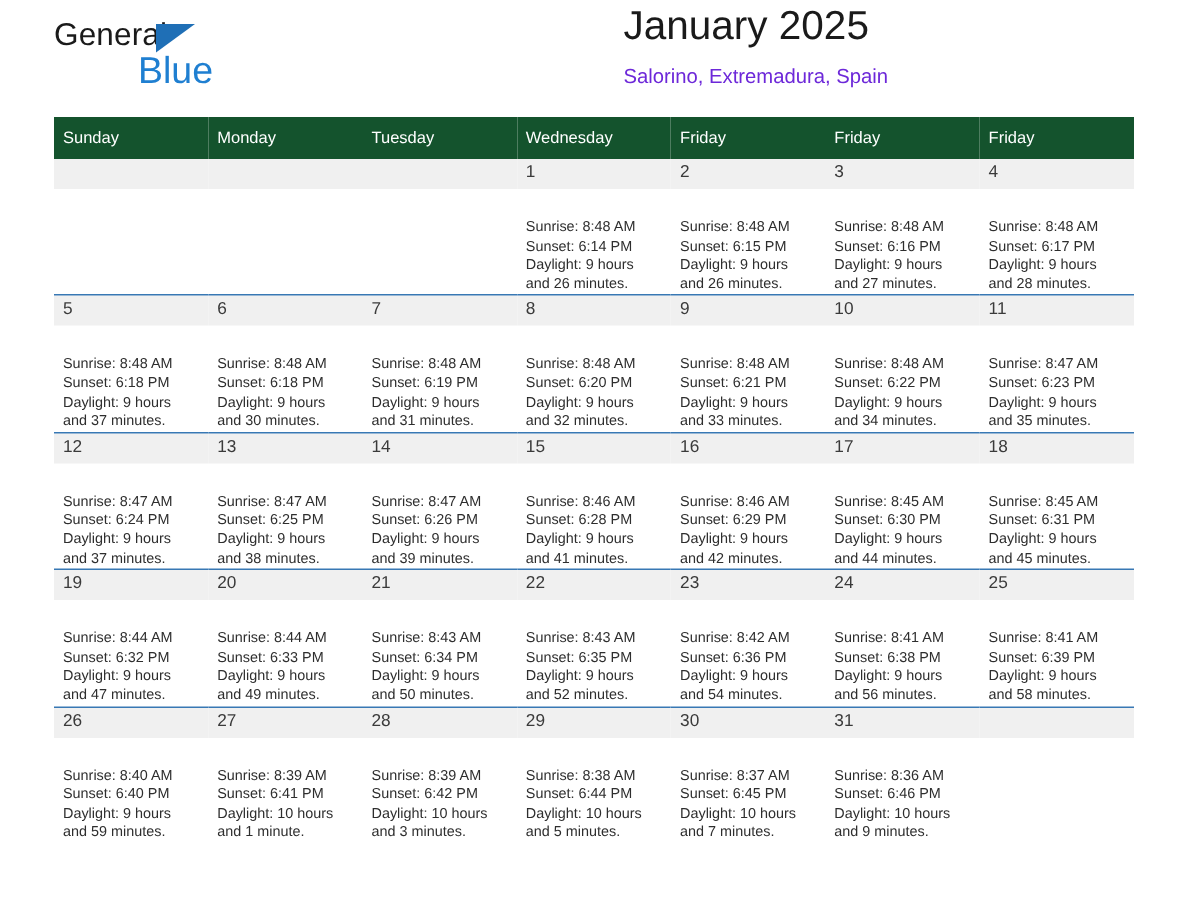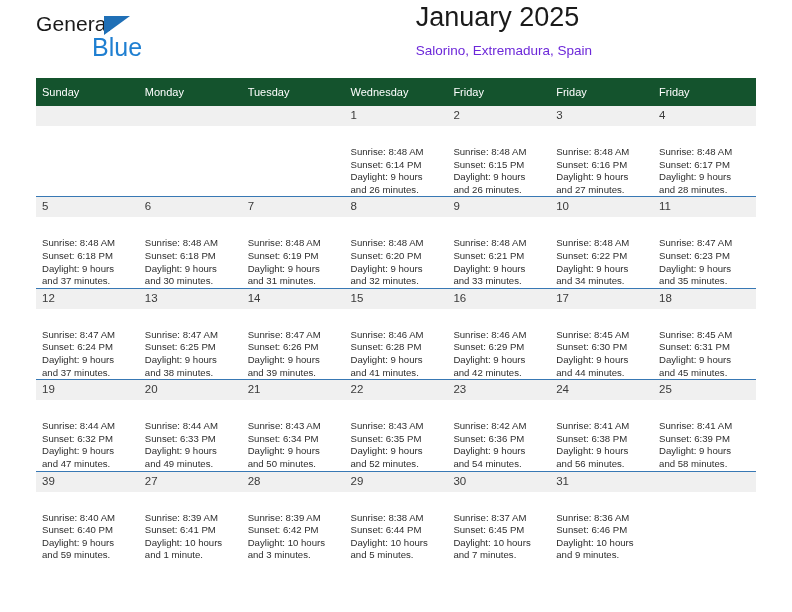--- a/index.html
+++ b/index.html
@@ -462,21 +462,21 @@
                 <div>Sunset: 6:39 PM</div>
                 <div>Daylight: 9 hours</div>
                 <div>and 58 minutes.</div>
               </div>
             </div>
           </td>
         </tr>
         <tr class="week-row">
           <td>
             <div class="cell-inner">
-              <div class="daynum">39</div>
+              <div class="daynum">26</div>
               <div class="details">
                 <div>Sunrise: 8:40 AM</div>
                 <div>Sunset: 6:40 PM</div>
                 <div>Daylight: 9 hours</div>
                 <div>and 59 minutes.</div>
               </div>
             </div>
           </td>
           <td>
             <div class="cell-inner">

